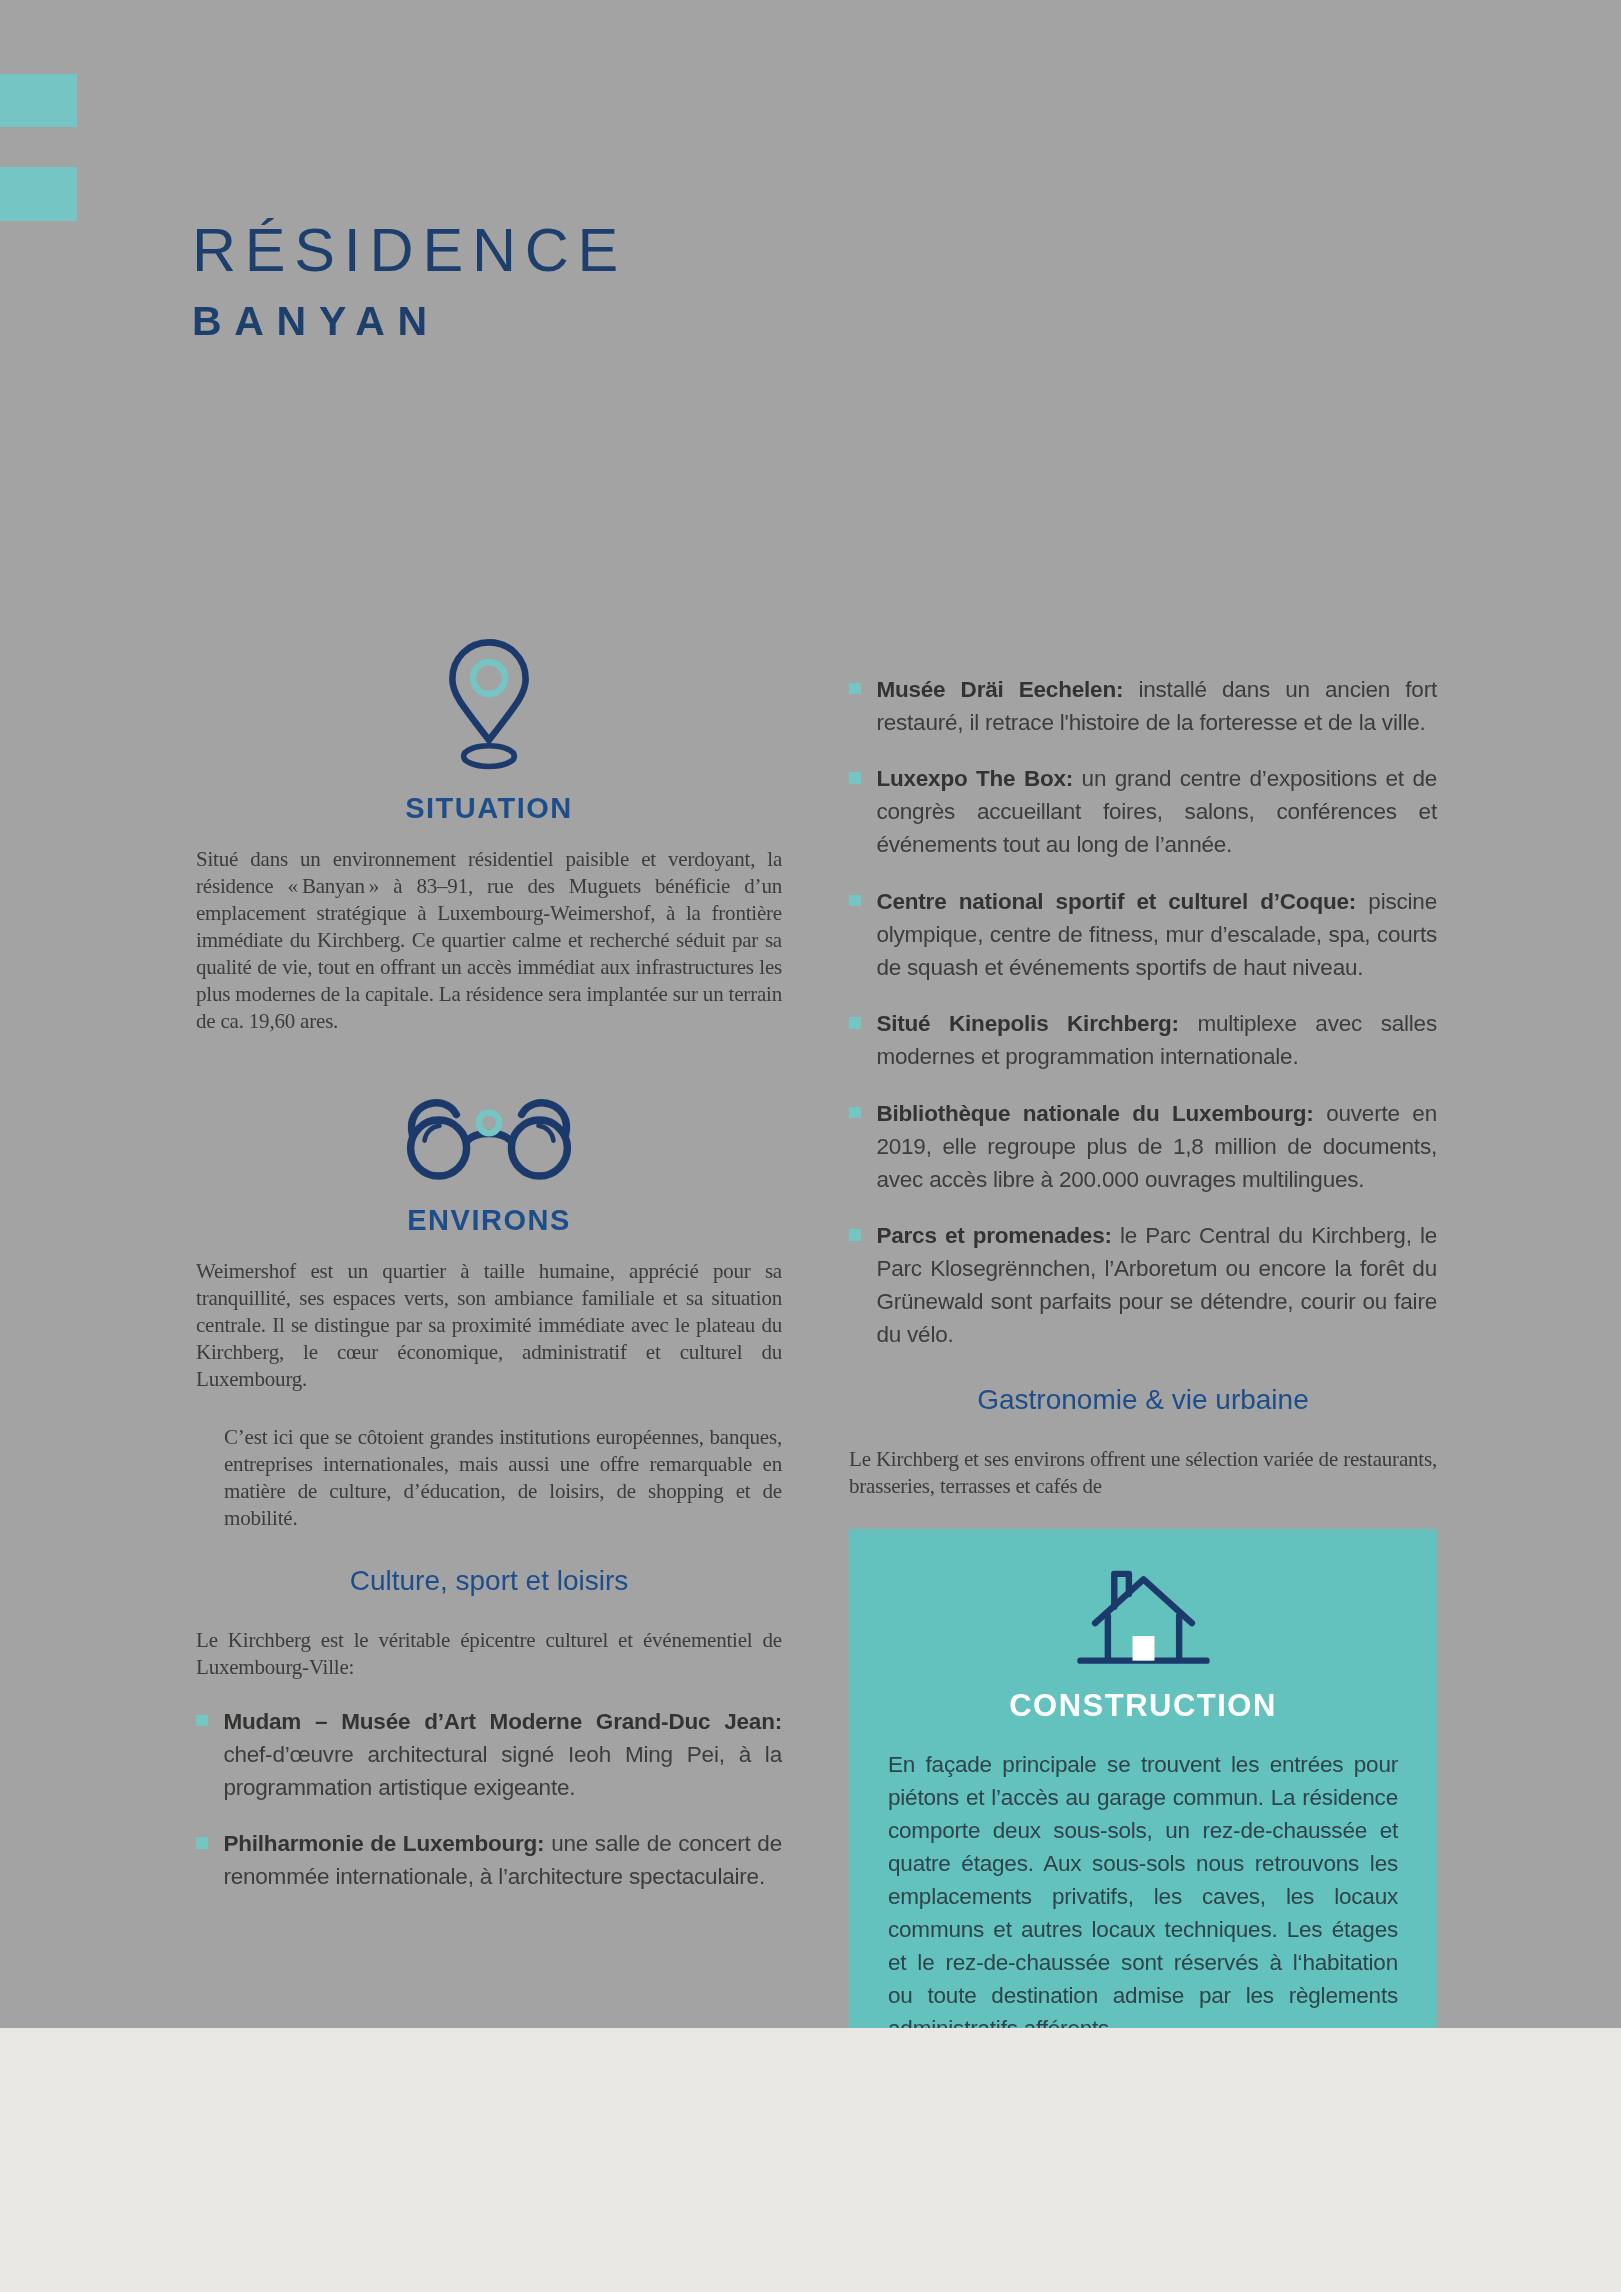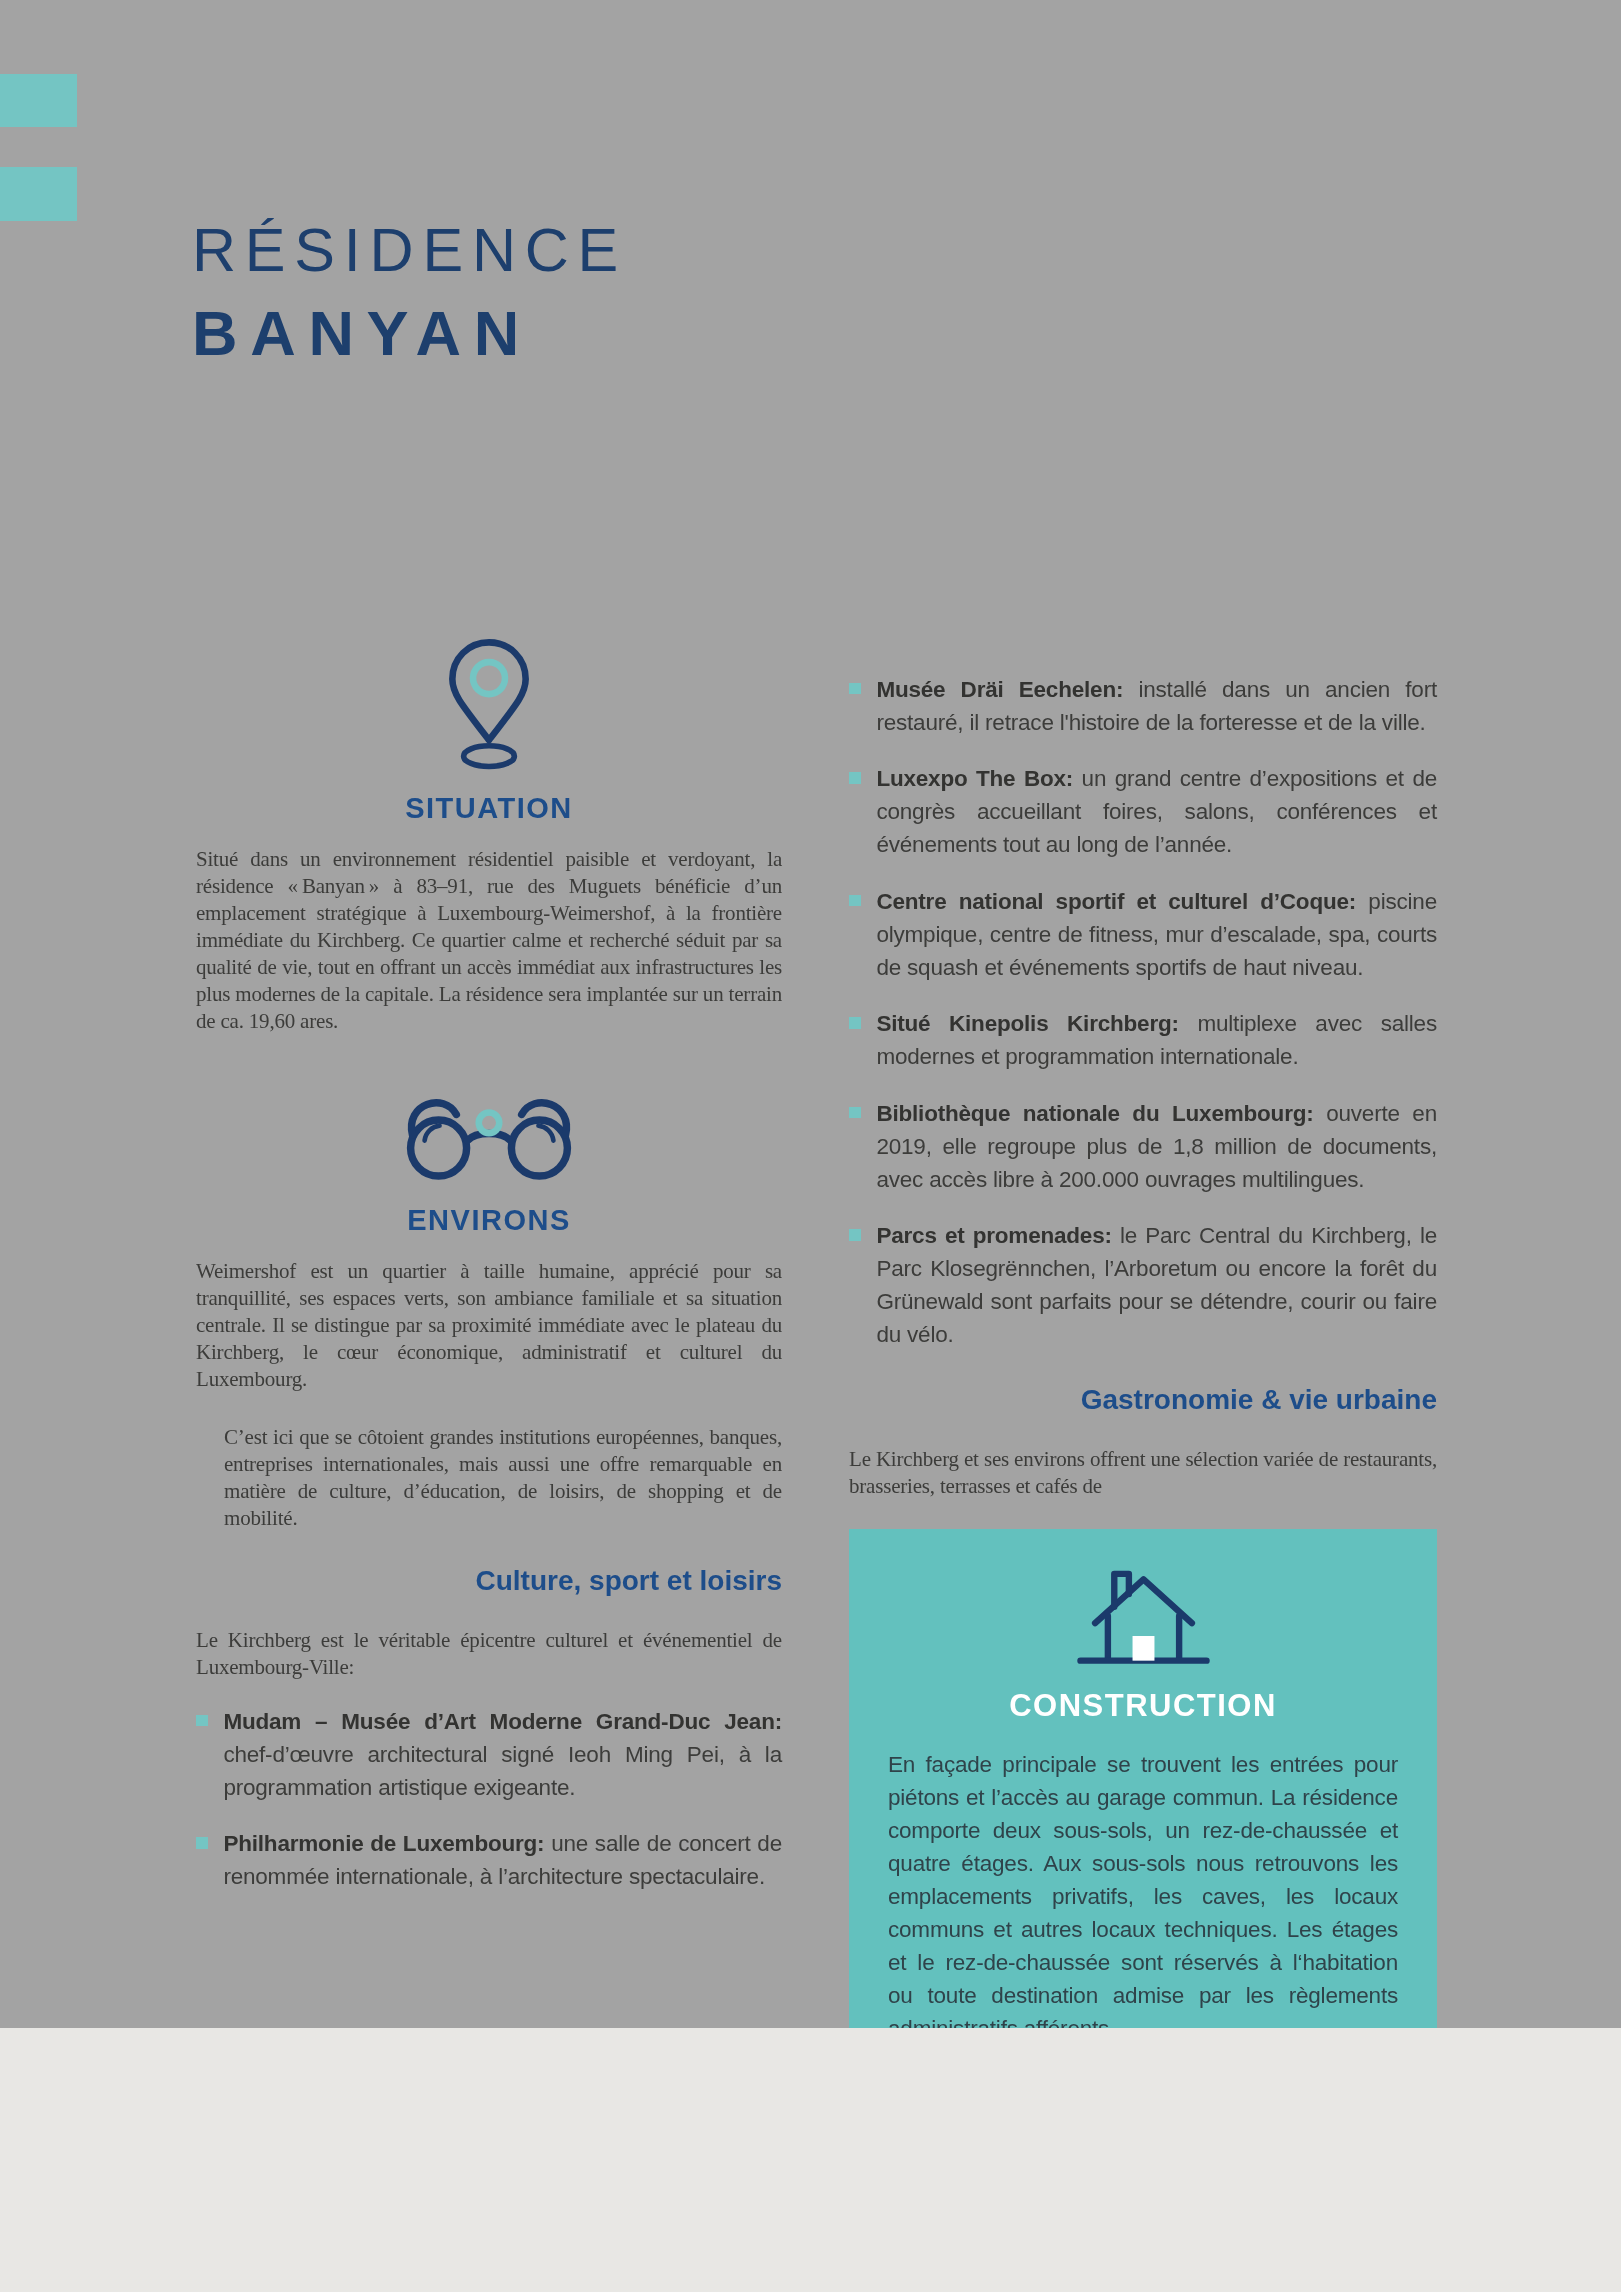--- a/index.html
+++ b/index.html
@@ -9,32 +9,32 @@
     font-family:"Liberation Sans",sans-serif; color:#3c3c3a;
   }
   
   .corner-block{position:absolute; left:0; width:77px; background:#74c5c3;}
   .corner-block.a{top:74px; height:53px;}
   .corner-block.b{top:167px; height:54px;}
 
   
   .title{position:absolute; left:192px; top:218px; color:#1d3f6d;}
   .title .t1{font-size:61px; font-weight:300; letter-spacing:8.8px; line-height:1.05; white-space:nowrap;}
-  .title .t2{font-size:63px; font-weight:700; letter-spacing:12.7px; line-height:1.05; margin-top:17.6px; white-space:nowrap;}
+  .title .t2{font-size:41px; font-weight:700; letter-spacing:12.7px; line-height:1.05; margin-top:17.6px; white-space:nowrap;}
 
   
   .col-left{position:absolute; left:196px; top:635px; width:586px;}
   .col-right{position:absolute; left:849px; top:663px; width:588px;}
 
   .icon-center{display:block; margin:0 auto;}
   .icon-binoculars{margin-top:51px;}
 
   h2.section{font-size:29px; font-weight:700; color:#1d4d8a; letter-spacing:1.5px;
     text-align:center; margin:19.6px 0 0 0;}
-  h3.sub{font-size:28px; font-weight:700; color:#1d4d8a; margin:33px 0 0 0; text-align:right;}
+  h3.sub{font-size:28px; font-weight:400; color:#1d4d8a; margin:33px 0 0 0; text-align:center;}
 
   p.body{font-size:21px; line-height:27px; letter-spacing:-0.2px;
     text-align:justify; margin:21.6px 0 0 0;font-family:Liberation Serif, serif;}
   p.body.second{margin-top:31px;margin-left:28px;}
   p.intro{margin-top:30px;}
 
   ul.bullets{list-style:none; margin:9.8px 0 0 0; padding:0;}
   ul.bullets li{position:relative; padding-left:27.4px; margin-top:23.5px;
     font-size:22.5px; line-height:33px; letter-spacing:-0.2px; text-align:justify;}
   ul.bullets.flush li:first-child{margin-top:0;}

